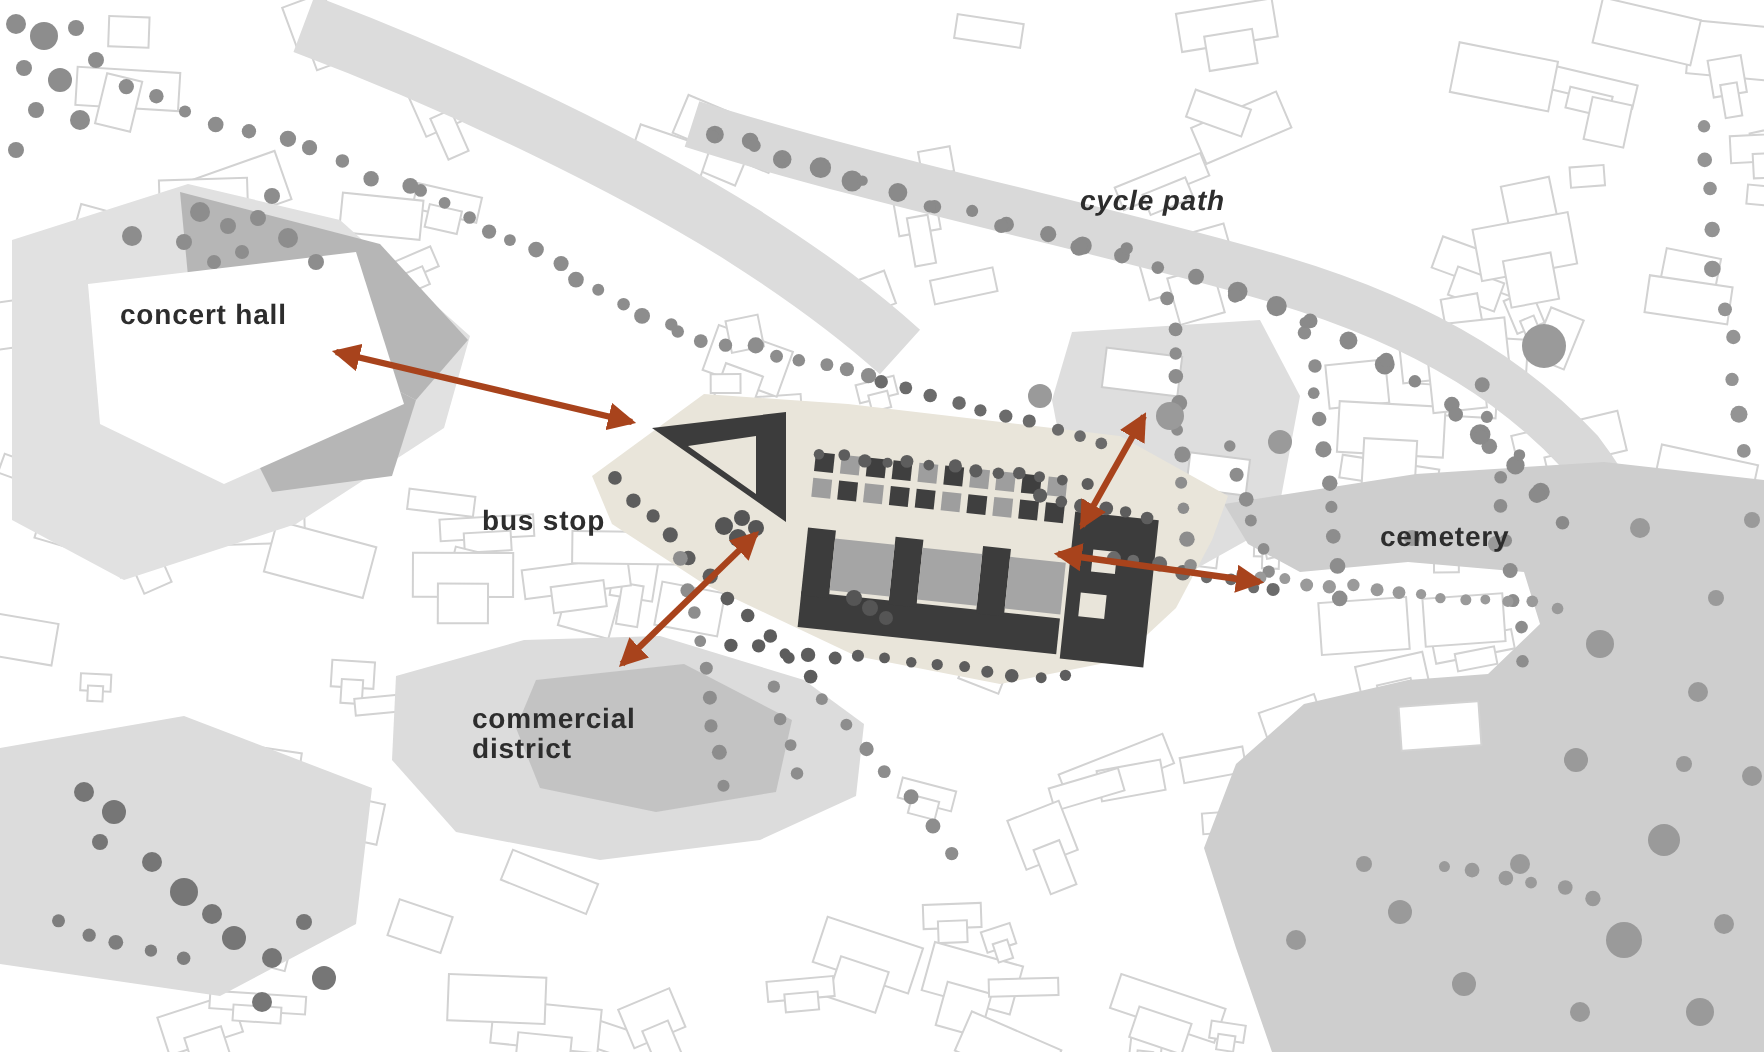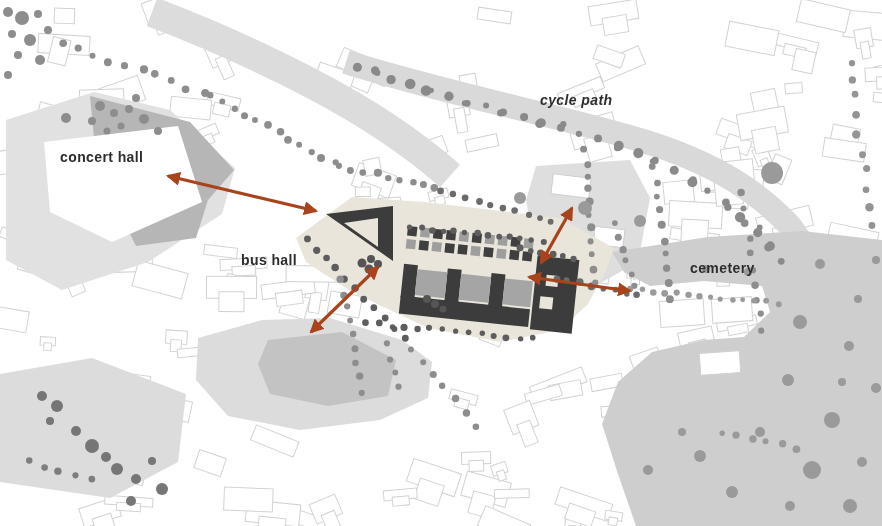--- a/index.html
+++ b/index.html
@@ -913,15 +913,17 @@
   <g stroke="#a8431c" stroke-width="3.2">
     <line x1="168" y1="176" x2="316" y2="211" marker-start="url(#ah)" marker-end="url(#ah)"></line>
     <line x1="378" y1="267" x2="311" y2="332" marker-start="url(#ah)" marker-end="url(#ah)"></line>
     <line x1="541" y1="263" x2="572" y2="208" marker-start="url(#ah)" marker-end="url(#ah)"></line>
     <line x1="529" y1="277" x2="630" y2="291" marker-start="url(#ah)" marker-end="url(#ah)"></line>
   </g>
 </svg>
 
 <div class="map-label" style="left:32px;top:150px;margin-left:28px;">concert hall</div>
 <div class="map-label" style="left:540px;top:93px;font-style:italic;">cycle path</div>
-<div class="map-label" style="left:241px;top:253px;">bus hall</div>
+<div class="map-label" style="left:241px;top:253px;">bus stop</div>
 <div class="map-label" style="left:690px;top:261px;">cemetery</div>
+<div class="map-label" style="left:236px;top:352px;">commercial
+district</div>
 </div>
 
 </body></html>

